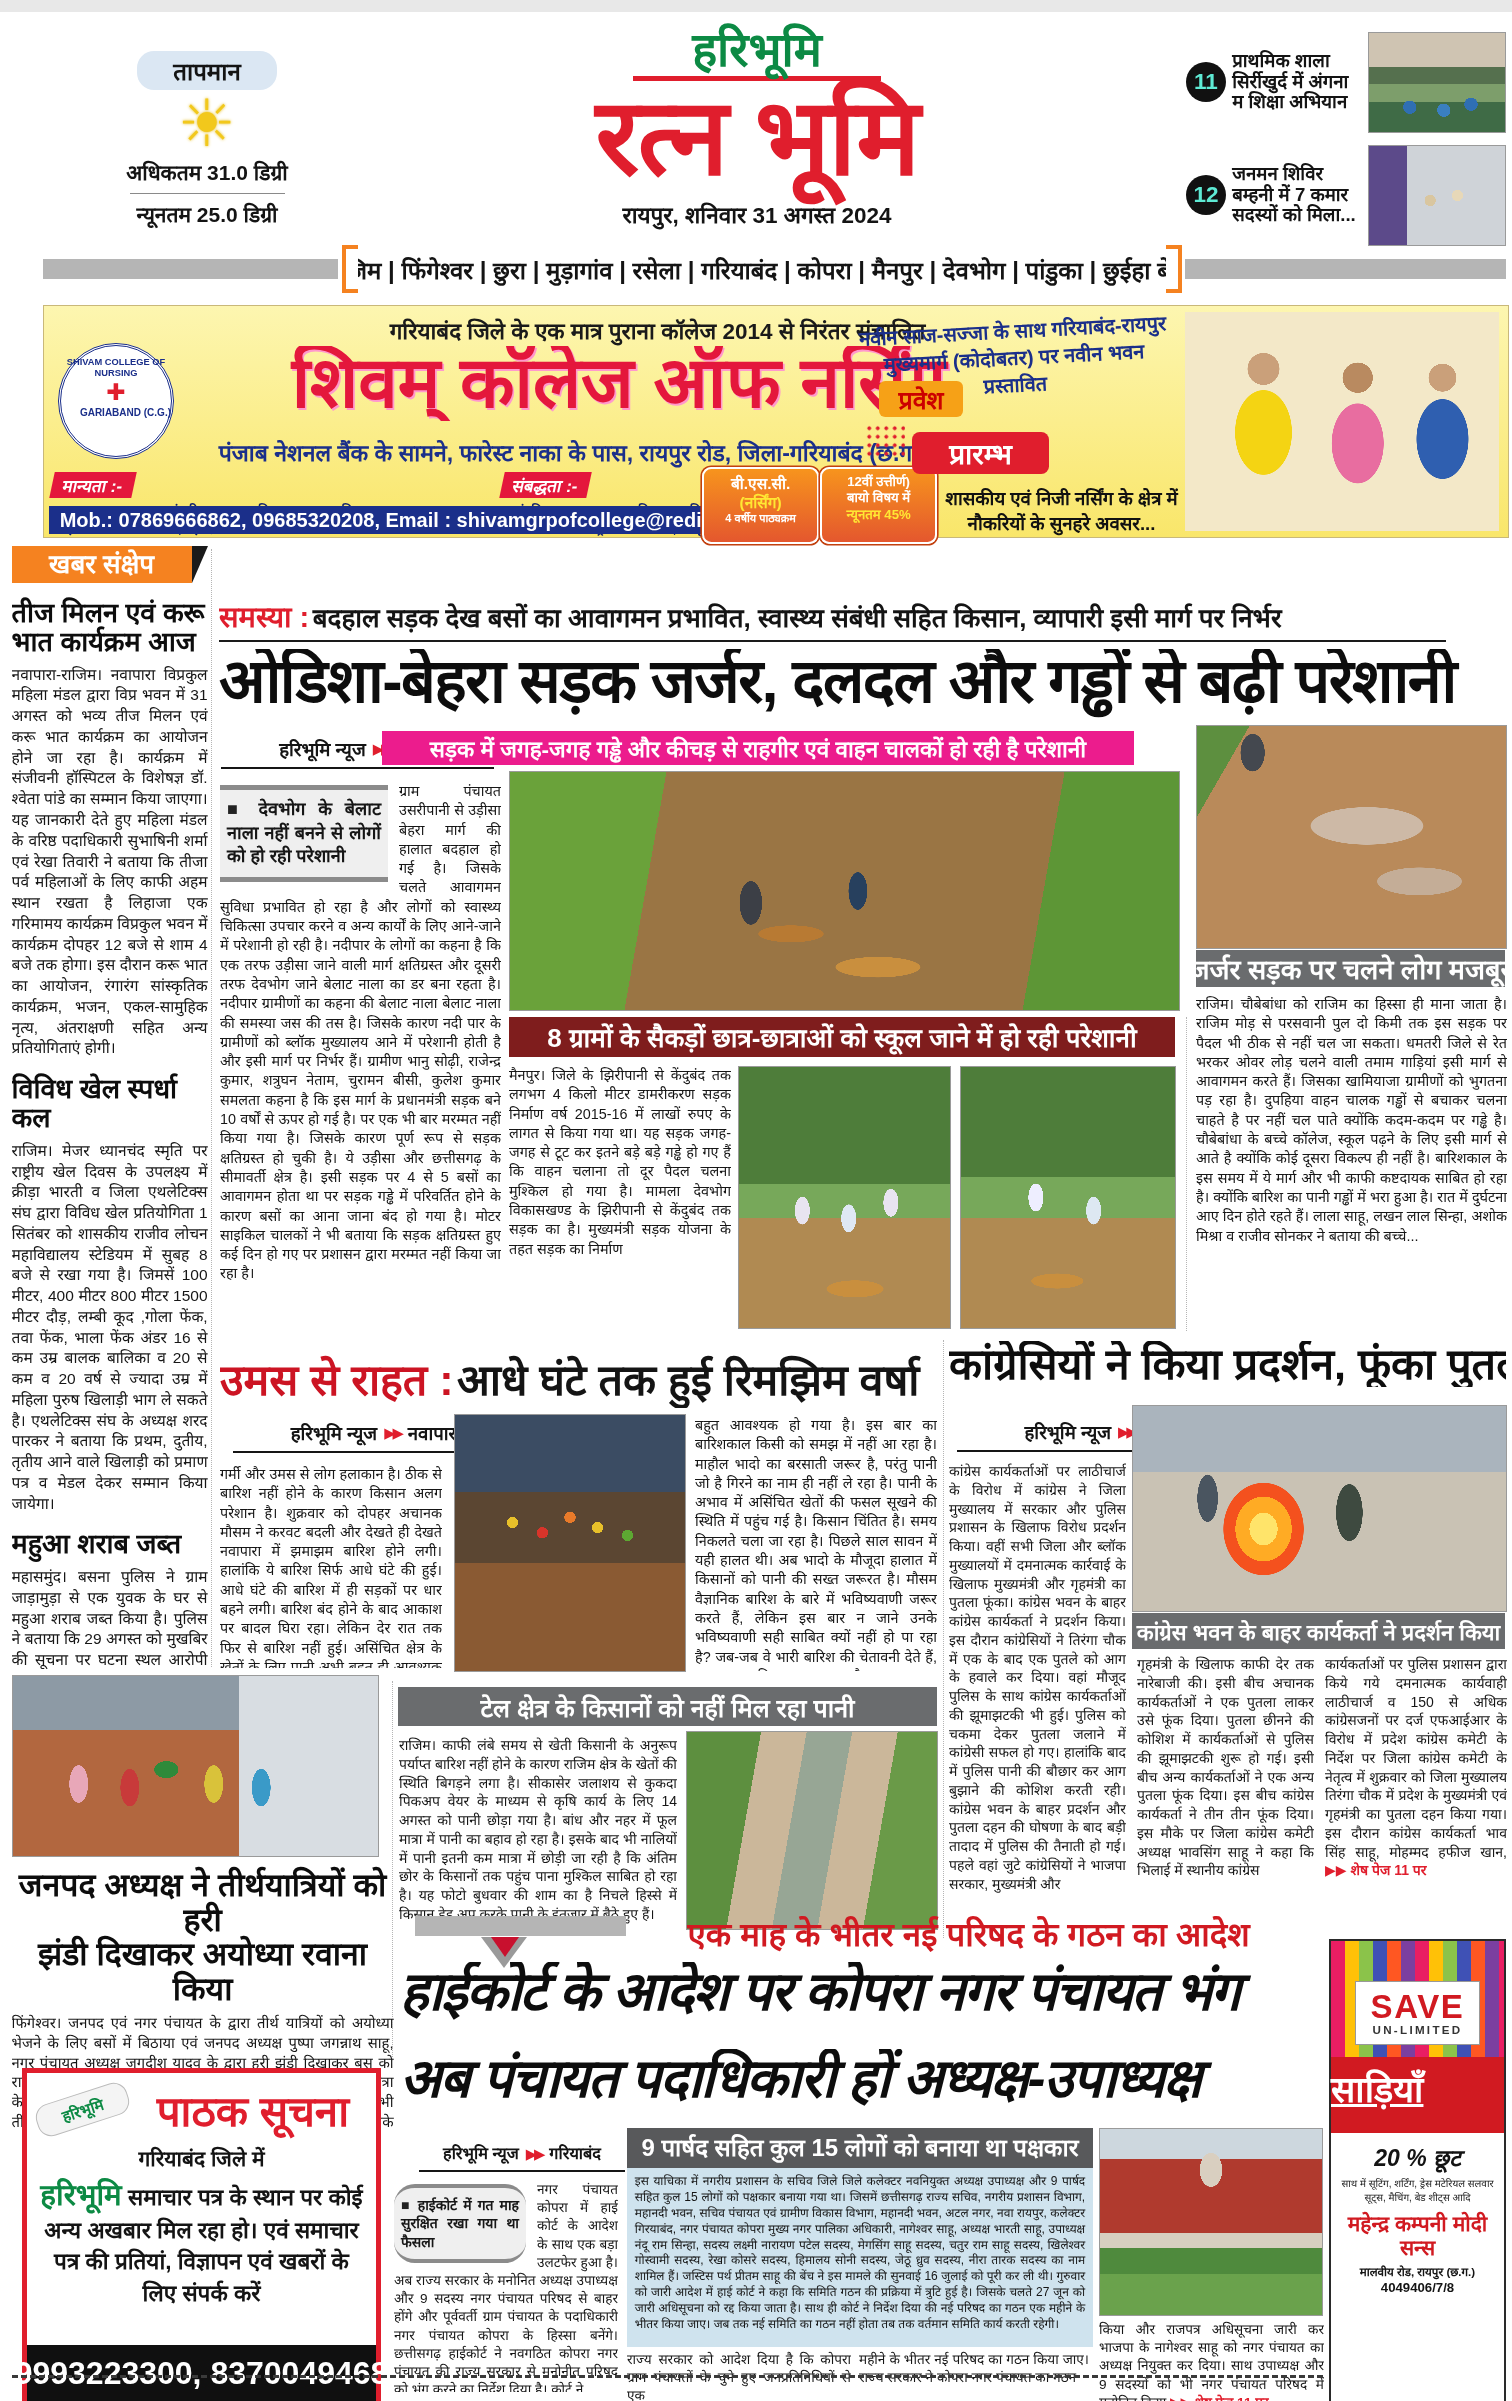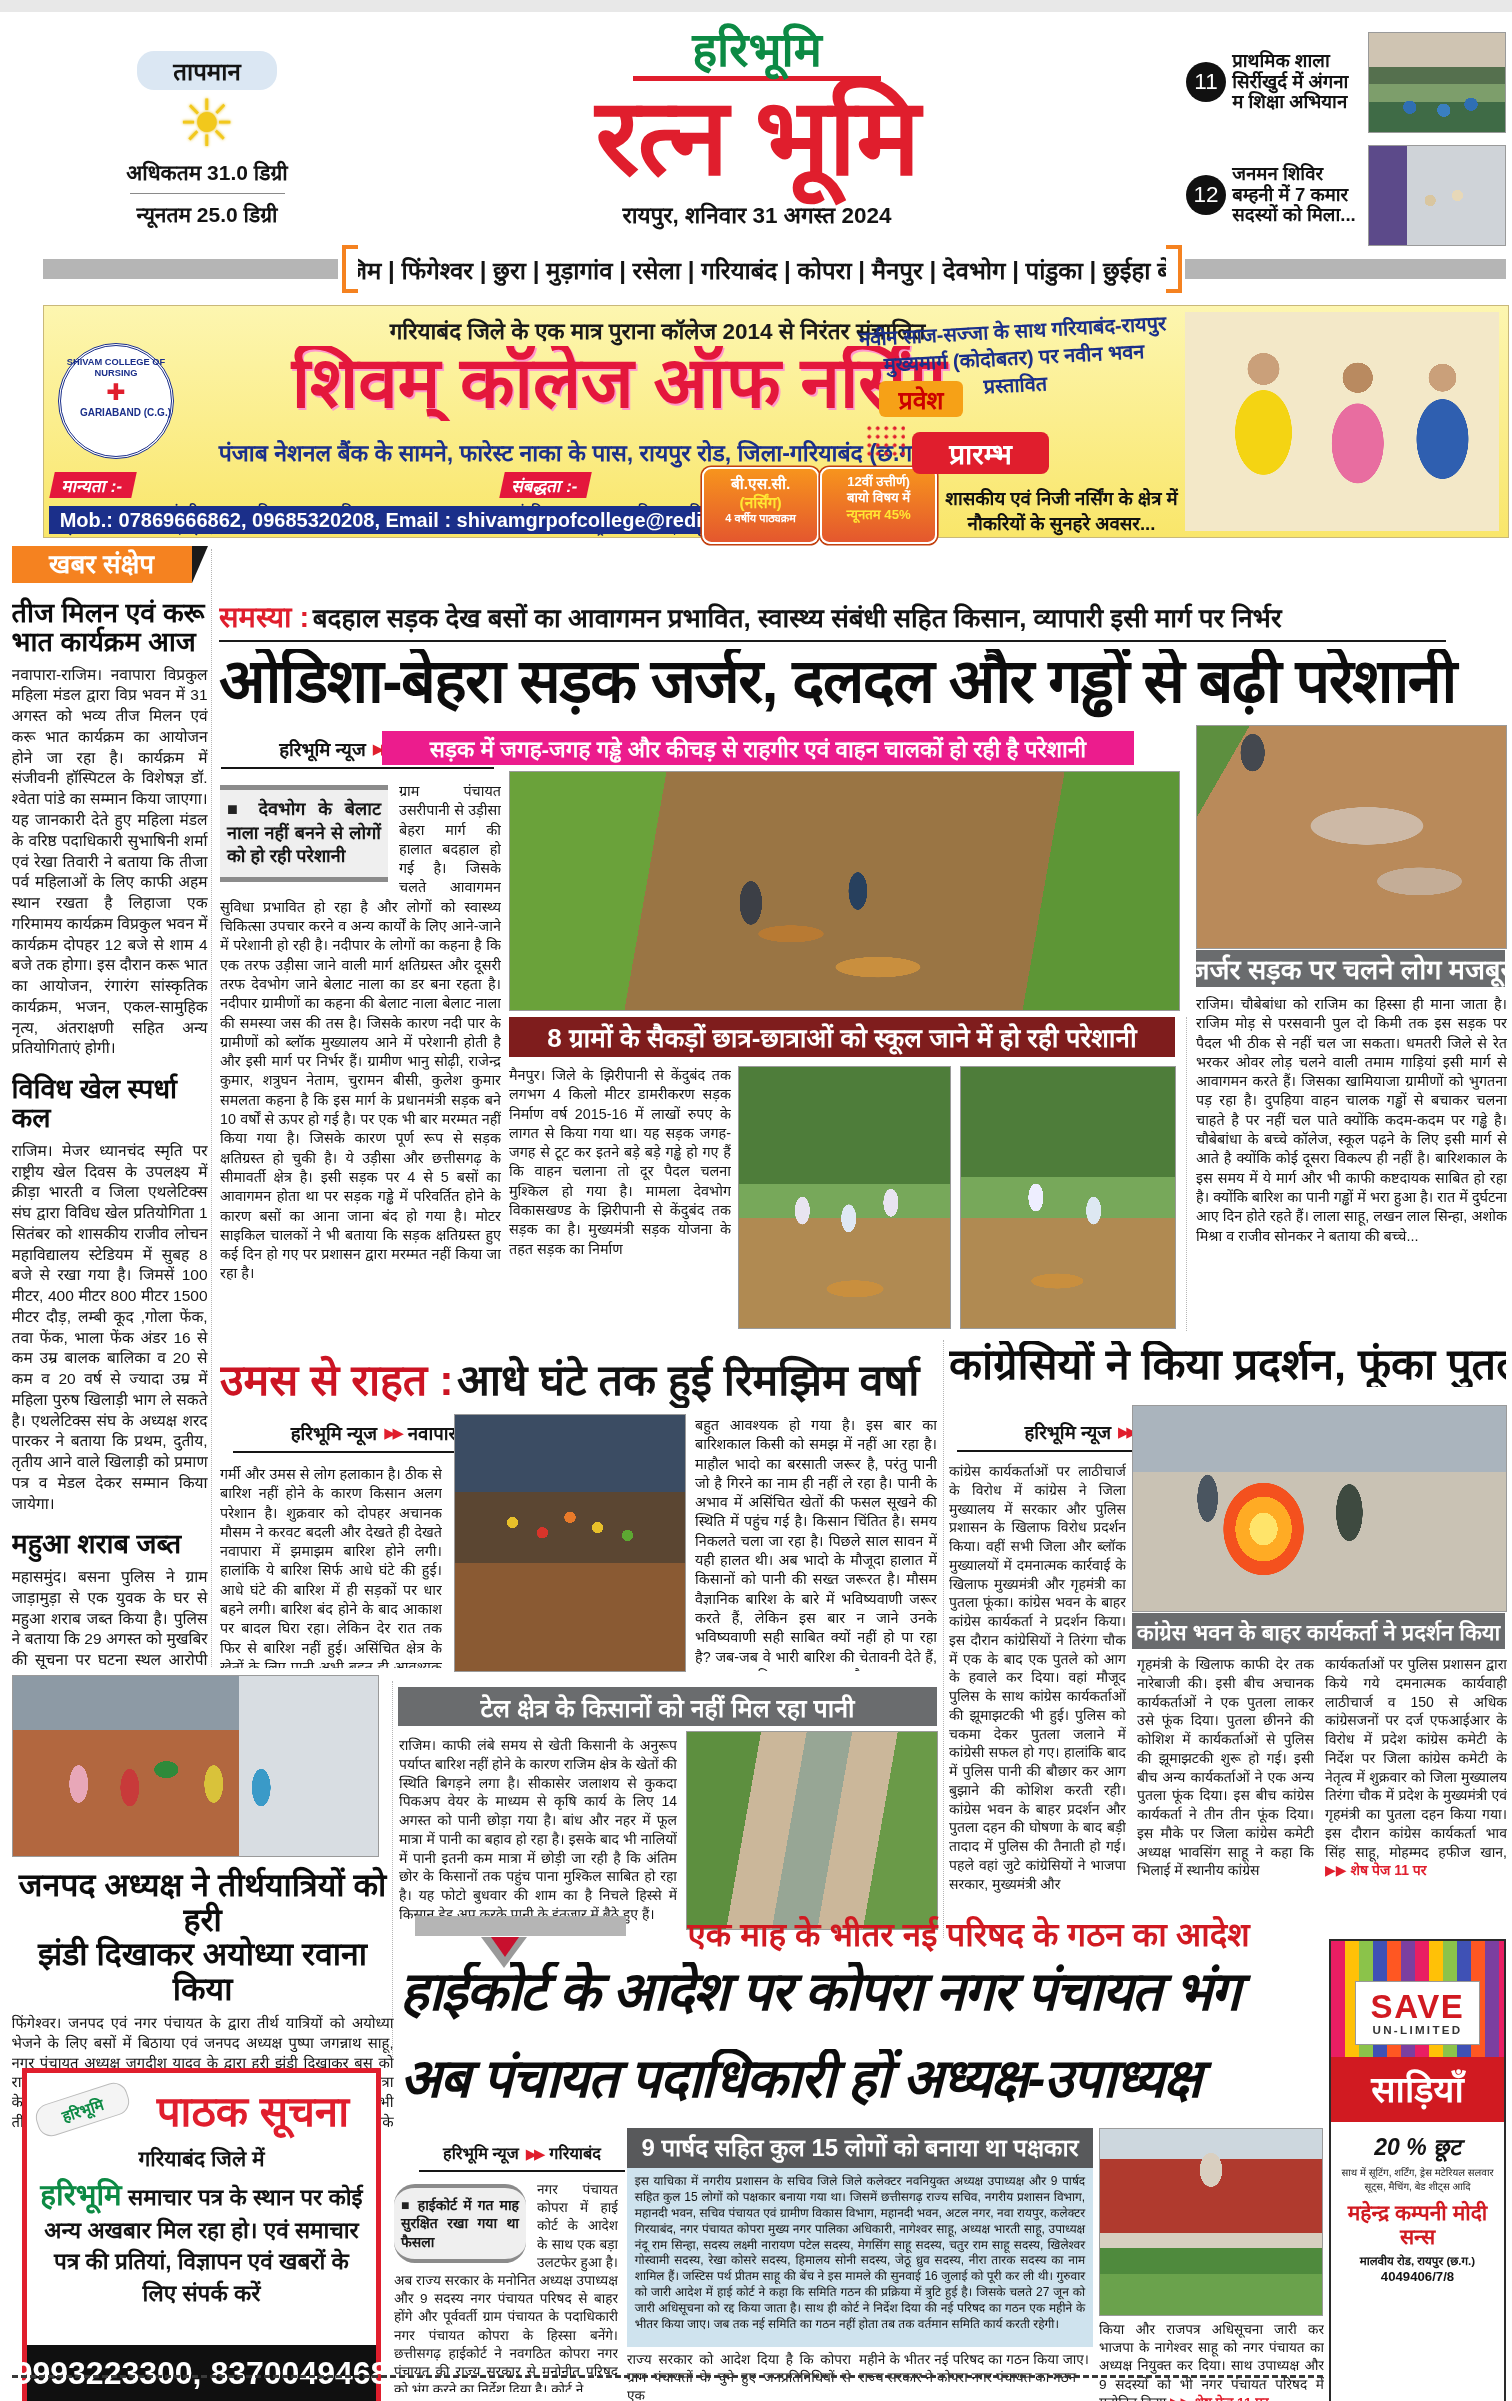--- a/index.html
+++ b/index.html
@@ -16,21 +16,21 @@
   .cap-gray{background:#6a6c6e;color:#fff;font-weight:bold;font-size:27px;display:flex;
             align-items:center;justify-content:center;overflow:hidden;white-space:nowrap;}
   .strip-red{background:#7f1d1d;color:#fff;font-weight:bold;font-size:26px;display:flex;
              align-items:center;justify-content:center;overflow:hidden;white-space:nowrap;}
   .photo{border:0.8px solid #9a9a9a;}
   .pullquote{float:left;border-top:5.4px solid #8b8b8b;border-bottom:5.4px solid #8b8b8b;
              background:#efefef;padding:7.8px 7px;font-weight:bold;line-height:1.32;margin:3.1px 11px 4.7px 0;}
   .pullquote::before{content:"■ ";color:#222;}
   .vsep{border-left:1.6px dotted #b5b5b5;width:0;}
   .graybar{background:#b5b5b5;}
-  .num-badge{width:40px;height:40px;border-radius:50%;background:#111;color:#ffffff;font-weight:normal;
+  .num-badge{width:40px;height:40px;border-radius:50%;background:#111;color:#5eead4;font-weight:bold;
              font-size:22.5px;display:flex;align-items:center;justify-content:center;flex:none;}
   .more{color:#e01e2d;font-weight:bold;}
   .chip{display:inline-block;background:#e4173c;color:#fff;font-weight:bold;font-size:17px;
         padding:1.6px 11px;transform:skewX(-12deg);}
   .orange-box{background:linear-gradient(180deg,#f7941d,#e4572e);border:2.3px solid #fff;
               border-radius:9.3px;box-shadow:0 0 0 1.6px #c2400f;color:#fff;font-weight:bold;
               text-align:center;padding:4.7px 3.1px;line-height:1.25;}
   .orange-box .yel{color:#ffe733;}
 </style>
 </head>
@@ -300,21 +300,21 @@
   </div>
   <div class="abs bodytext" style="left:627px;top:2339px;width:224px;height:54px;font-size:13.6px;">राज्य सरकार को आदेश दिया है कि कोपरा ग्राम पंचायतों के चुने हुए जनप्रतिनिधियों से एक</div>
   <div class="abs bodytext" style="left:859px;top:2339px;width:230px;height:54px;font-size:13.6px;">महीने के भीतर नई परिषद का गठन किया जाए। राज्य सरकार ने कोपरा नगर पंचायत का गठन</div>
 
   <div class="abs" style="left:1329px;top:1927px;width:177px;height:467px;border:2.3px solid #2a2a2a;box-sizing:border-box;background:#fff;">
     <div style="height:132px;background:repeating-linear-gradient(90deg,#e91e63 0 14px,#ffc107 14px 28px,#8bc34a 28px 42px,#3f51b5 42px 56px,#ff5722 56px 70px,#7b3fa0 70px 84px);"></div>
     <div style="text-align:center;margin-top:-92px;background:#fff;width:116px;margin-left:auto;margin-right:auto;padding:7.8px 3.1px;border:0.8px solid #999;">
       <div style="color:#d11a21;font-weight:bold;font-size:33px;letter-spacing:1.6px;line-height:1;">SAVE</div>
       <div style="font-weight:bold;font-size:11.6px;letter-spacing:2.3px;color:#333;">UN-LIMITED</div>
     </div>
-    <div style="background:#d11a21;color:#fff;font-weight:bold;font-size:36px;text-align:center;height:65px;line-height:65px;margin-top:12.4px;">साड़ियाँ</div>
+    <div style="background:#d11a21;color:#fff;font-weight:bold;font-size:36px;height:76px;line-height:65px;margin-top:12.4px;text-decoration:underline;">साड़ियाँ</div>
     <div style="text-align:center;font-weight:bold;font-style:italic;font-size:23px;margin-top:7.8px;">20 % छूट</div>
     <div style="text-align:center;font-size:10px;line-height:1.35;padding:4.7px 6.2px;color:#222;">साथ में सूटिंग, शर्टिंग, ड्रेस मटेरियल सलवार सूट्स, मैचिंग, बेड शीट्स आदि</div>
     <div style="text-align:center;color:#d11a21;font-weight:bold;font-size:21px;line-height:1.15;padding:3.1px 4.7px;">महेन्द्र कम्पनी मोदी सन्स</div>
     <div style="text-align:center;font-size:11.6px;font-weight:bold;">मालवीय रोड, रायपुर (छ.ग.)</div>
     <div style="text-align:center;font-size:13.2px;font-weight:bold;margin-top:1.6px;">4049406/7/8</div>
   </div>
 
   <div class="abs" style="left:11.6px;top:2363px;width:1311px;border-top:3.1px dashed #3a3a3a;"></div>
 
 </div>

